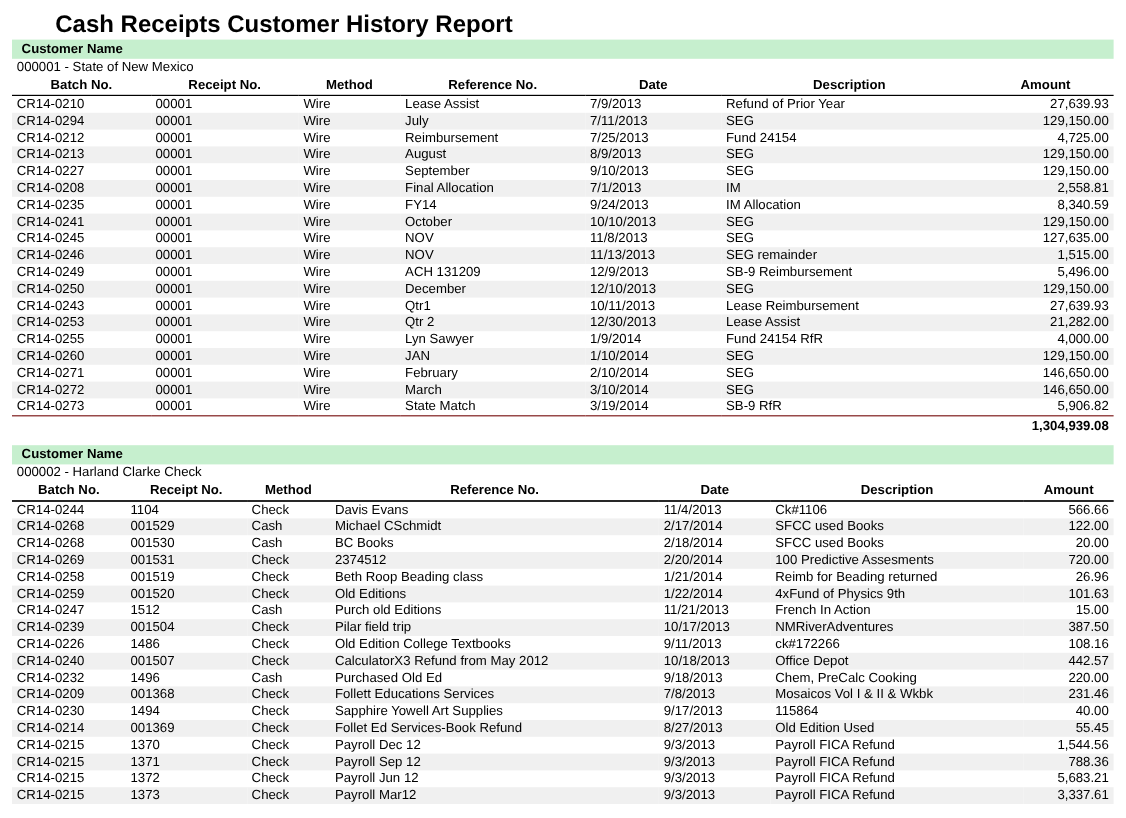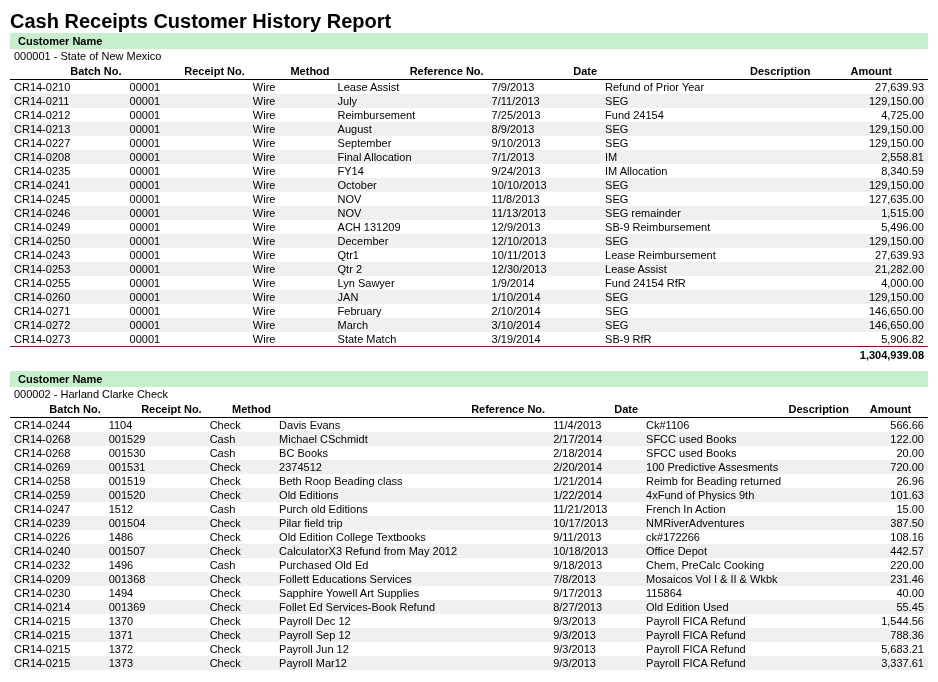--- a/index.html
+++ b/index.html
@@ -7,20 +7,21 @@
       font-family: Arial, sans-serif;
       font-size: 11px;
       background: #fff;
       padding: 10px;
       width: 938px;
     }
     .report-title {
       font-size: 20px;
       font-weight: bold;
       color: #000;
+      margin-left: 36px;
     }
     .report-subtitle {
       font-size: 11px;
       color: #000;
       margin-bottom: 8px;
     }
     .section-header {
       background-color: #c6efce;
       font-weight: bold;
       padding: 2px 8px;
@@ -31,21 +32,21 @@
       padding: 1px 4px;
     }
     table {
       width: 100%;
       border-collapse: collapse;
       font-size: 11px;
     }
     .col-headers th {
       font-weight: bold;
       padding: 2px 4px;
-      text-align: right;
+      text-align: center;
       border-bottom: 1px solid #000;
       background: #fff;
     }
     .col-headers th.right {
       text-align: center;
     }
     tr.data-row td {
       padding: 1px 4px;
       text-align: left;
       white-space: nowrap;
@@ -90,21 +91,21 @@
           <tr class="data-row">
             <td class="">CR14-0210</td>
             <td class="">00001</td>
             <td class="">Wire</td>
             <td class="">Lease Assist</td>
             <td class="">7/9/2013</td>
             <td class="">Refund of Prior Year</td>
             <td class="right">27,639.93</td>
           </tr>
           <tr class="data-row">
-            <td class="">CR14-0211</td>
+            <td class="">CR14-0294</td>
             <td class="">00001</td>
             <td class="">Wire</td>
             <td class="">July</td>
             <td class="">7/11/2013</td>
             <td class="">SEG</td>
             <td class="right">129,150.00</td>
           </tr>
           <tr class="data-row">
             <td class="">CR14-0212</td>
             <td class="">00001</td>

